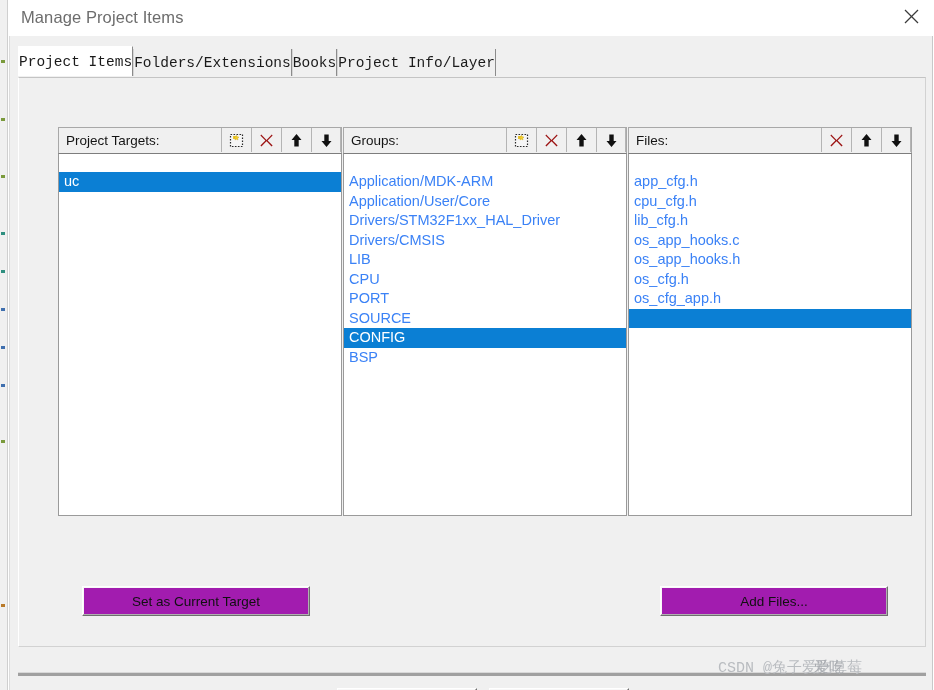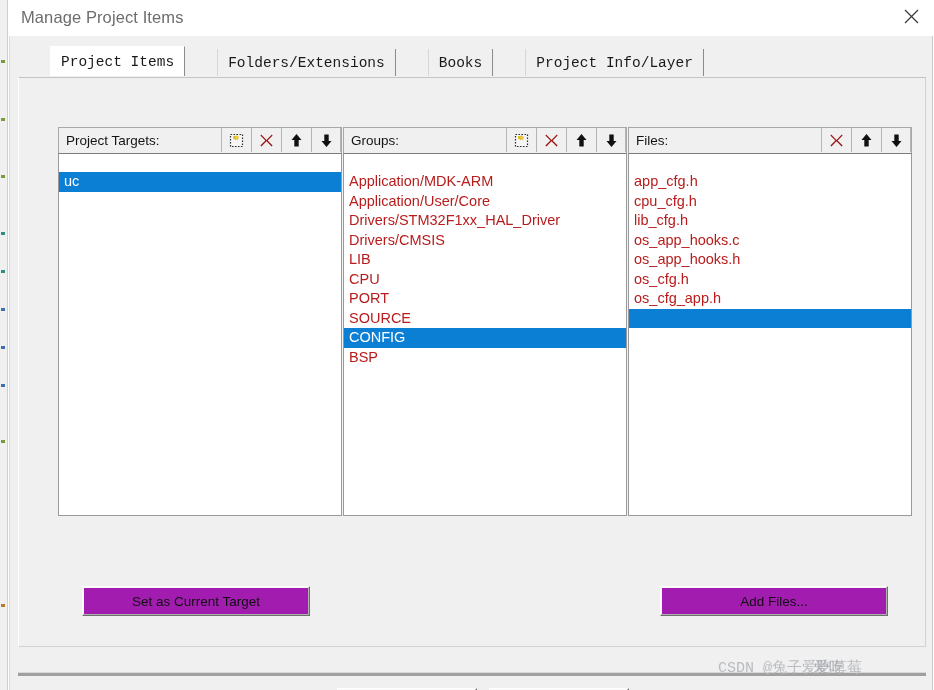--- a/index.html
+++ b/index.html
@@ -79,33 +79,32 @@
   
   #tabstrip {
     position: absolute;
     left: 8px; top: 12px;
     height: 28px;
     display: flex;
     align-items: flex-end;
   }
   .tab {
     height: 27px;
-    padding: 0 10px;
+    padding: 0 0;
     display: flex;
     align-items: center;
     font-family: "Liberation Mono", monospace;
     font-size: 14.5px;
     color: #1a1a1a;
     background: #f0f0f0;
     border-left: 1px solid #d6d6d6;
     border-right: 1px solid #8b8b8b;
     box-sizing: border-box;
     cursor: default;
     white-space: nowrap;
-    margin-left: 32px;
   }
   .tab.active {
     background: #ffffff;
     height: 30px;
     border-left: 1px solid #ffffff;
     border-right: 1px solid #8b8b8b;
     border-top: 1px solid #ffffff;
   }
 
   #tabpanel {
@@ -172,21 +171,21 @@
     border-top: 1px solid #7d7d7d;
     box-sizing: border-box;
     overflow: hidden;
     padding-top: 18px;
   }
   .list-item {
     height: 19.5px;
     line-height: 19.5px;
     padding-left: 5px;
     font-size: 14.5px;
-    color: #b91c1c;
+    color: #3b82f6;
     white-space: nowrap;
     cursor: default;
   }
   .list-item.selected {
     background: #0b7fd4;
     color: #ffffff;
   }
   .list-item.blank-selected {
     background: #0b7fd4;
     color: #ffffff;

